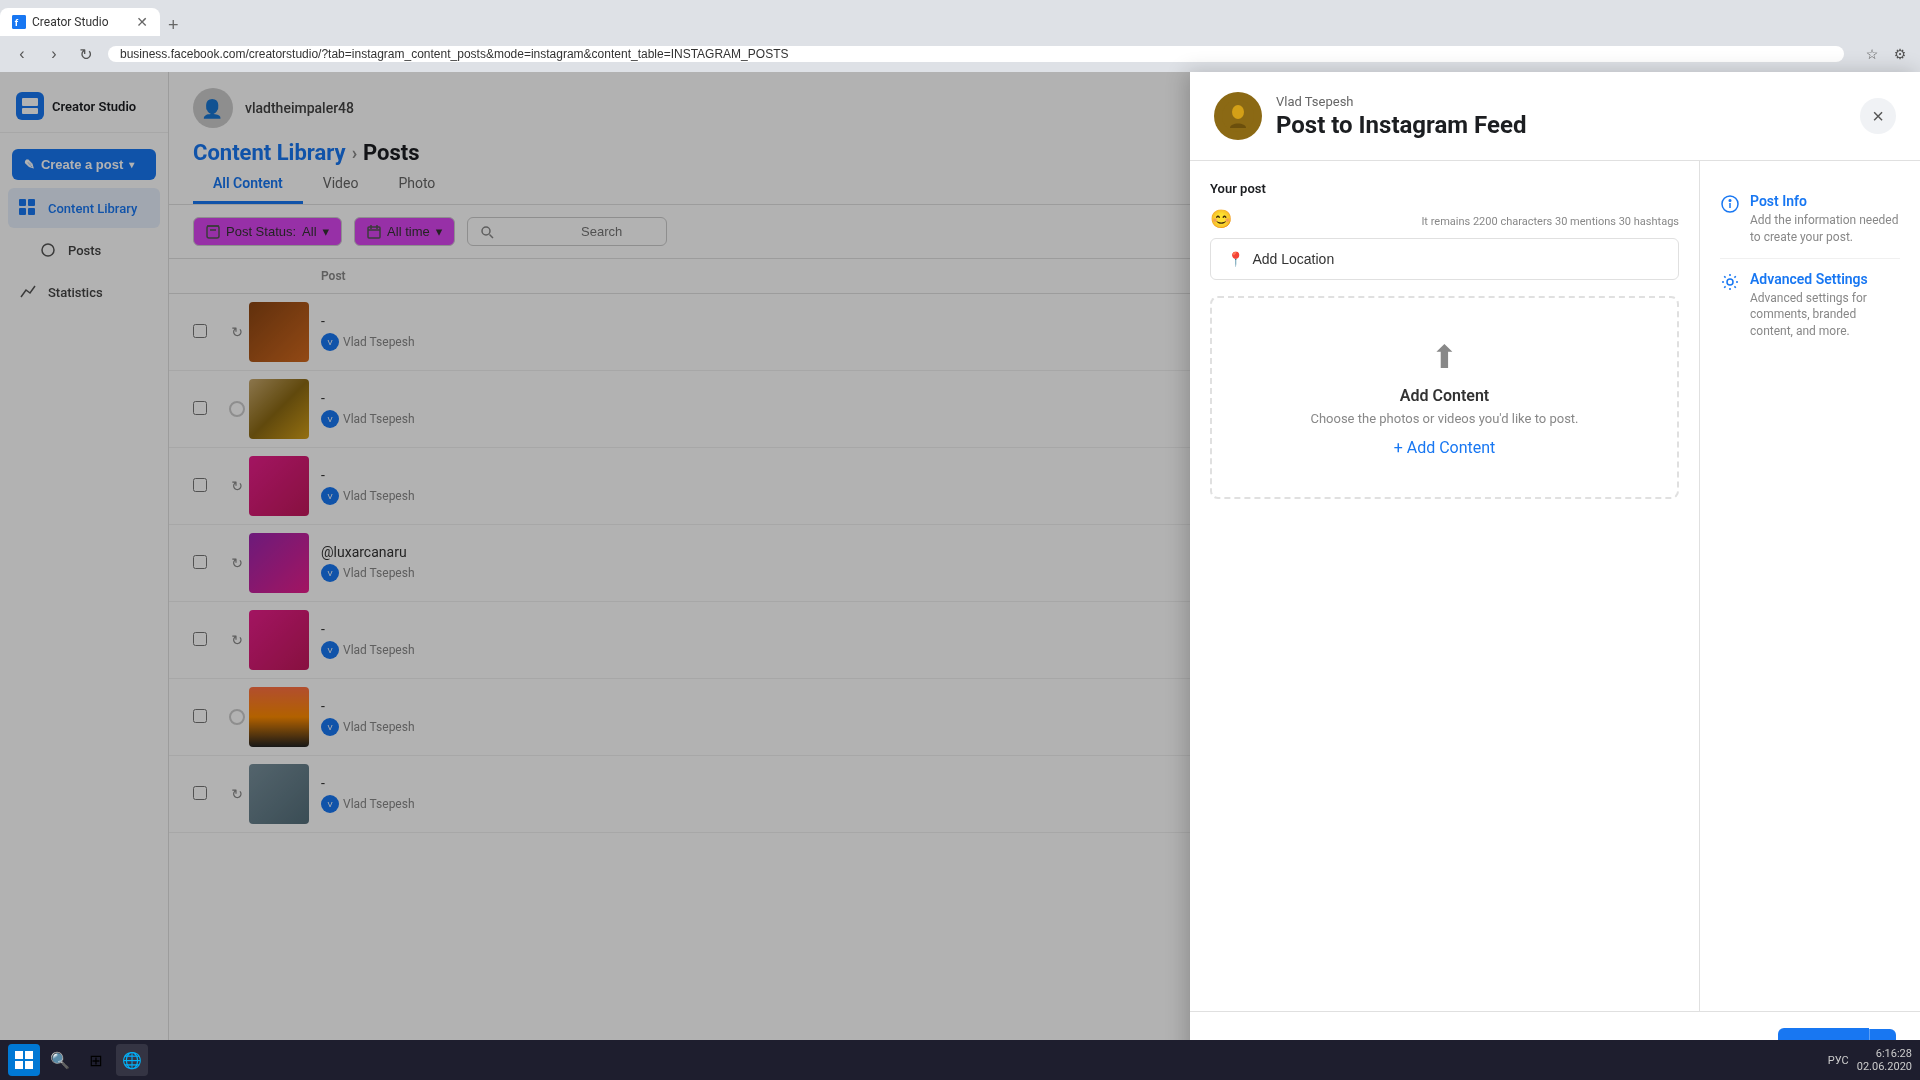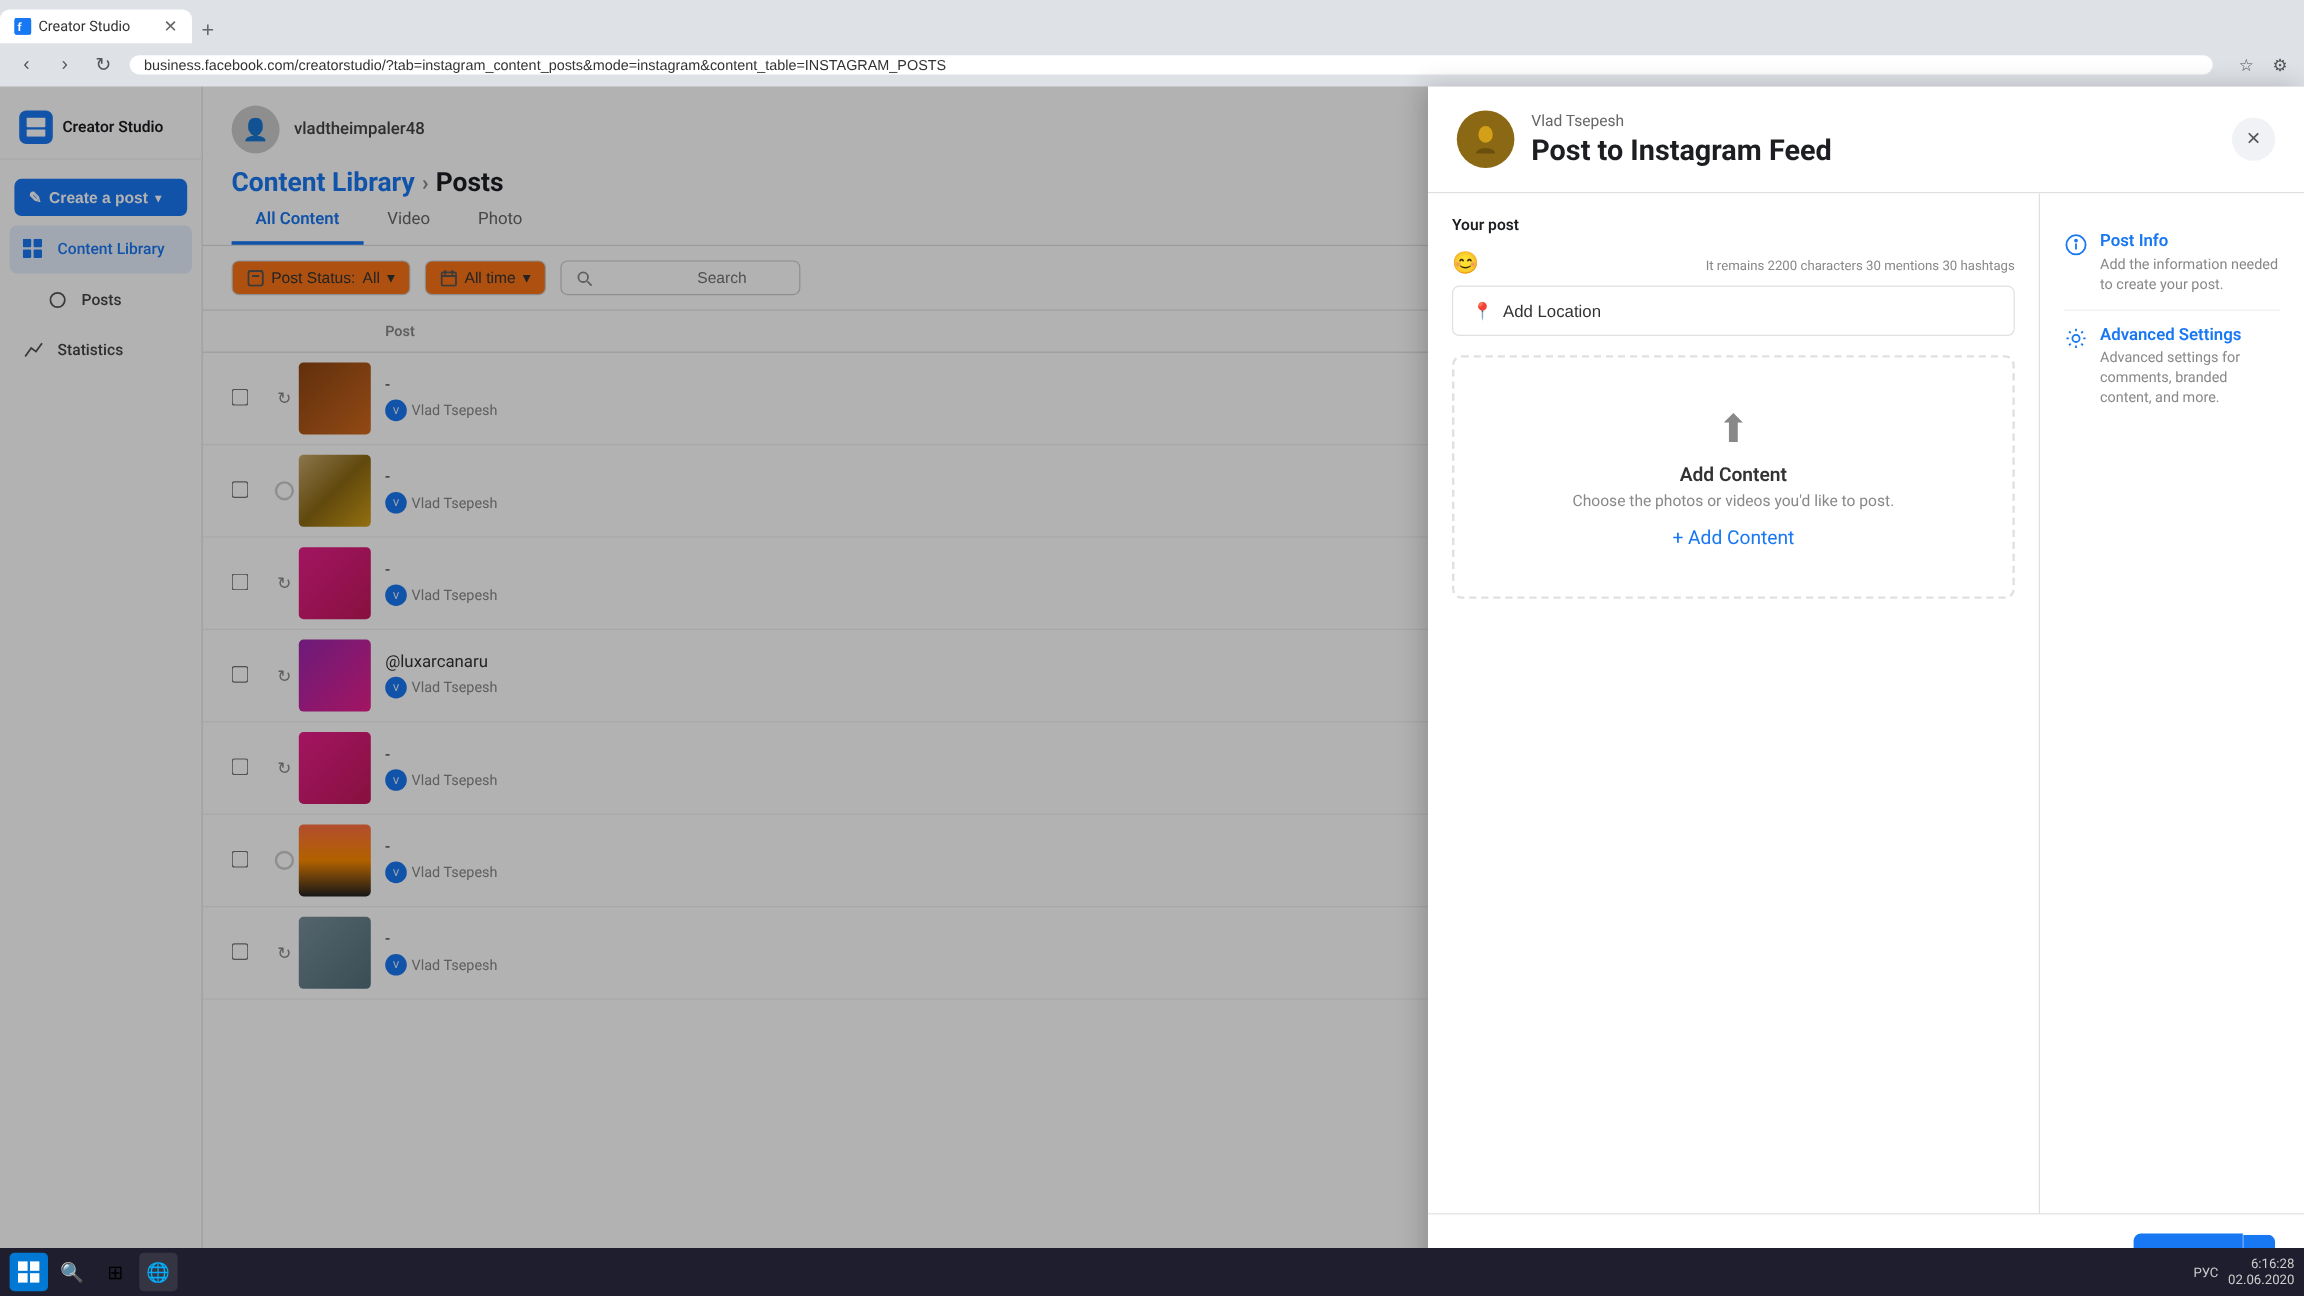--- a/index.html
+++ b/index.html
@@ -45,21 +45,21 @@
     .breadcrumb { display: flex; align-items: center; gap: 6px; font-size: 22px; font-weight: 700; color: #1c1e21; }
     .breadcrumb-link { color: #1877f2; cursor: pointer; }
     .breadcrumb-arrow { color: #888; font-size: 18px; }
     .breadcrumb-current { color: #1c1e21; }
     .tabs-row { display: flex; gap: 0; text-align: center; }
     .tab-item { padding: 10px 20px; font-size: 14px; color: #666; cursor: pointer; border-bottom: 3px solid transparent; }
     .tab-item.active { color: #1877f2; border-bottom: 3px solid #1877f2; font-weight: 600; }
 
     
     .toolbar { display: flex; align-items: center; gap: 12px; padding: 12px 24px; background: #fff; border-bottom: 1px solid #e0e0e0; }
-    .filter-btn { display: flex; align-items: center; gap: 6px; padding: 6px 12px; border: 1px solid #ccc; border-radius: 6px; background: #f97316; font-size: 13px; cursor: pointer; color: #333; }
+    .filter-btn { display: flex; align-items: center; gap: 6px; padding: 6px 12px; border: 1px solid #ccc; border-radius: 6px; background: #d946ef; font-size: 13px; cursor: pointer; color: #333; }
     .filter-btn svg { width: 14px; height: 14px; }
     .search-box { display: flex; align-items: center; gap: 8px; border: 1px solid #ccc; border-radius: 6px; padding: 6px 12px; background: #fff; min-width: 200px; }
     .search-box input { border: none; outline: none; font-size: 13px; color: #333; width: 120px; text-align: right; }
 
     
     .posts-table { flex: 1; overflow-y: auto; padding: 0; background: #fff; }
     .table-header { display: flex; align-items: center; padding: 10px 24px; border-bottom: 1px solid #e0e0e0; font-size: 12px; font-weight: 600; color: #888; }
     .col-check { width: 32px; flex-shrink: 0; }
     .col-status { width: 24px; flex-shrink: 0; }
     .post-row { display: flex; align-items: center; padding: 8px 24px; border-bottom: 1px solid #f0f0f0; cursor: pointer; }

